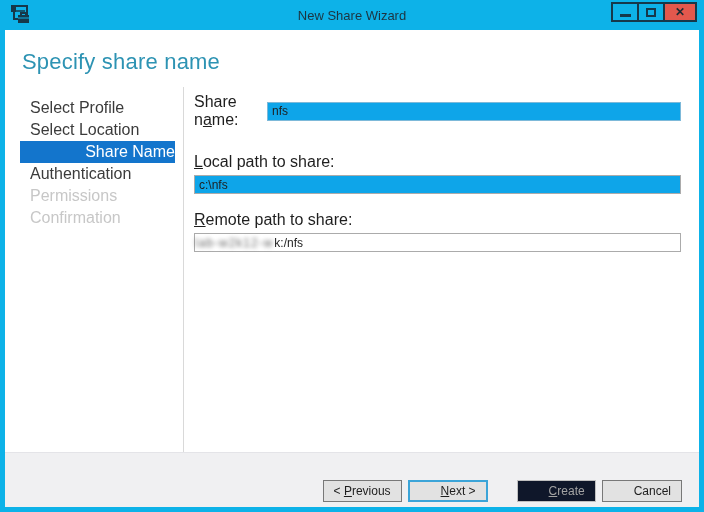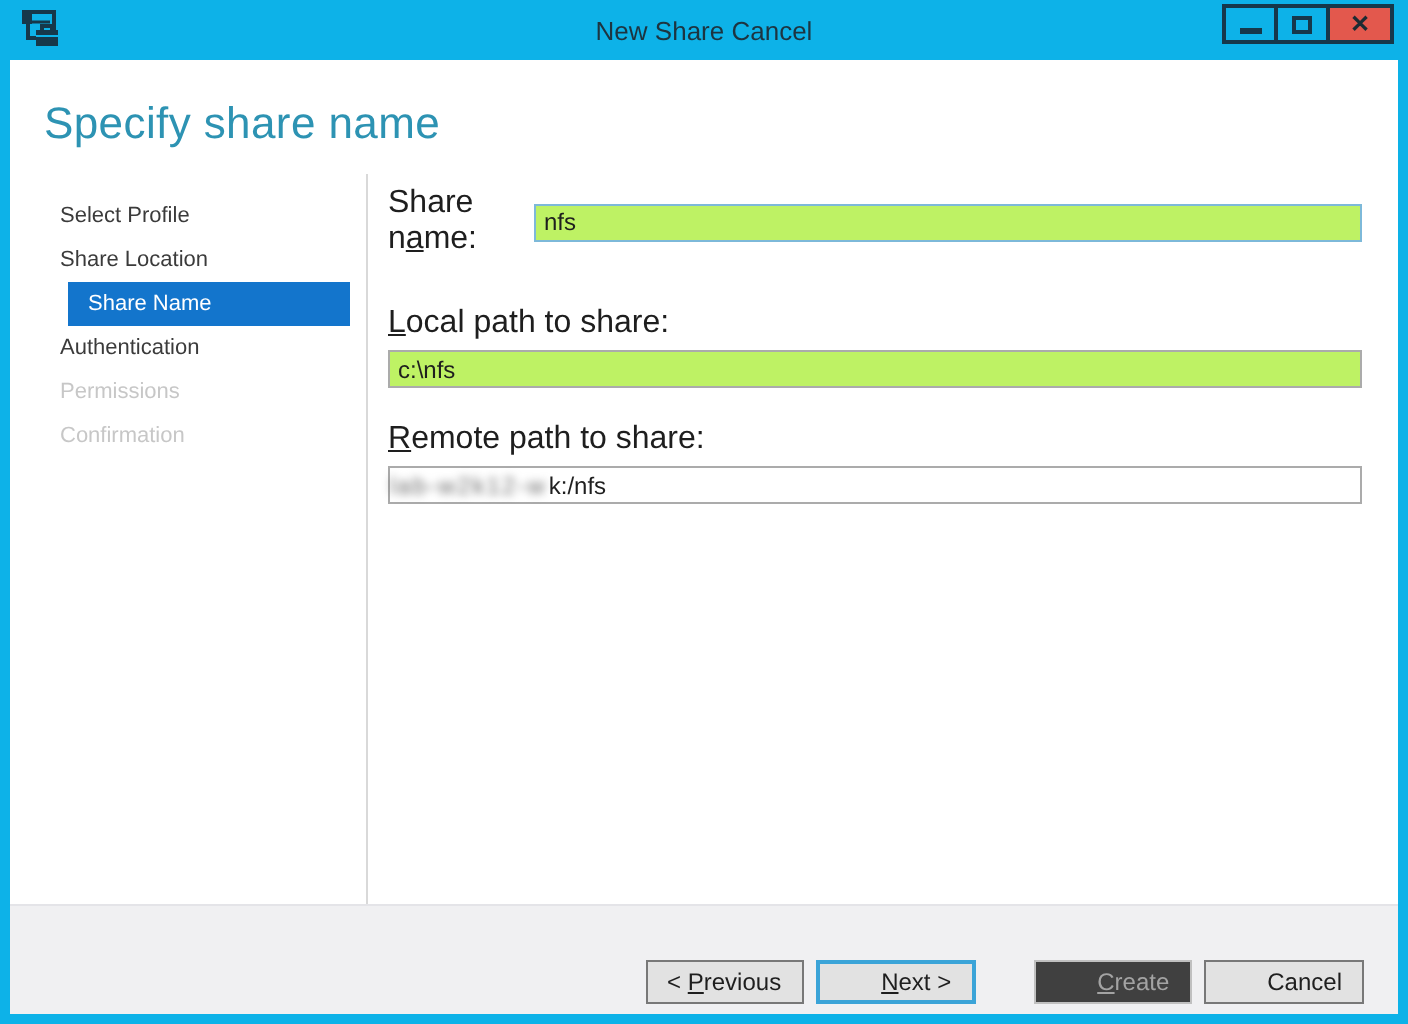--- a/index.html
+++ b/index.html
@@ -45,38 +45,38 @@
   .heading-wrap { padding: 19px 0 12px 17px; flex: none; }
   .heading { font-size: 22px; font-weight: normal; color: #2d93b3; letter-spacing: 0.2px; }
 
   .body { flex: 1; display: flex; min-height: 0; }
 
   
   .sidebar { width: 179px; flex: none; border-right: 1px solid #d9d9d9; padding-top: 10px; }
   .side-item {
     height: 22px; line-height: 22px;
     padding-left: 25px;
-    font-size: 11px; color: #3b3b3b;
+    font-size: 16px; color: #3b3b3b;
     white-space: nowrap;
   }
   .side-item.selected {
-    margin-left: 29px; margin-right: 8px; padding-left: 10px;
-    background: #1375cc; color: #ffffff;
+    margin-left: 15px; margin-right: 8px; padding-left: 10px;
+    background: #1375cc; color: #ffffff; text-align: right;
   }
   .side-item.disabled { color: #c7c7c7; }
 
   
   .form { flex: 1; padding: 6px 18px 0 10px; }
   .frm-label { font-size: 16px; color: #1e1e1e; }
   .ak { text-decoration: underline; text-underline-offset: 1px; }
   .row-inline { display: flex; align-items: center; }
   .row-inline .frm-label { width: 73px; flex: none; }
   .txt {
     flex: 1; width: 100%; height: 19px;
-    border: 1px solid #ababab; background: #bef264;
+    border: 1px solid #ababab; background: #0ea5e9;
     font-family: "Liberation Sans", sans-serif; font-size: 12px; color: #1e1e1e;
     padding: 0 4px; outline: none;
   }
   .txt.focused { border-color: #7db9d9; }
   .label-top { display: block; margin-top: 24px; }
   .label-top2 { display: block; margin-top: 17px; }
   .txt-under { margin-top: 4px; }
   .fake-input {
     margin-top: 4px; height: 19px;
     border: 1px solid #ababab; background: #ffffff;
@@ -93,39 +93,39 @@
   }
   .btn {
     height: 22px; min-width: 71px;
     background: #e2e2e2; border: 1px solid #787878;
     font-family: "Liberation Sans", sans-serif; font-size: 12px; color: #1e1e1e;
     display: inline-flex; align-items: center; justify-content: center;
     padding: 0 10px; cursor: default;
   }
   .btn + .btn { margin-left: 6px; padding-left: 31px; }
   .btn.default { border: 2px solid #3ba4d8; }
-  .btn.disabled { background: #404040; border-color: #c0c0c0; color: #a3a3a3; margin-left: 29px; align-items: center; }
+  .btn.disabled { background: #0f172a; border-color: #c0c0c0; color: #a3a3a3; margin-left: 29px; align-items: center; }
 </style>
 </head>
 <body>
 
 <div class="window">
 
   <div class="titlebar">
     <span class="tb-icon">
       <svg width="22" height="22" viewBox="0 0 22 22">
         <rect x="4" y="2" width="13" height="13" fill="none" stroke="#16384a" stroke-width="2"></rect>
         <rect x="2" y="2" width="3" height="5" fill="none" stroke="#16384a" stroke-width="2"></rect>
         <line x1="6" y1="7" x2="15" y2="7" stroke="#16384a" stroke-width="1.5"></line>
         <rect x="8" y="11" width="11" height="8" fill="#16384a"></rect>
         <rect x="11" y="9" width="5" height="3" fill="none" stroke="#16384a" stroke-width="2"></rect>
         <line x1="8" y1="14" x2="19" y2="14" stroke="#0db2e8" stroke-width="1"></line>
       </svg>
     </span>
-    <div class="tb-title">New Share Cancel</div>
+    <div class="tb-title">New Share Wizard</div>
     <div class="controls">
       <div class="ctl-btn">
         <span class="glyph-min"></span>
       </div>
       <div class="ctl-btn">
         <span class="glyph-max"></span>
       </div>
       <div class="ctl-btn close">
         <span class="glyph-close">✕</span>
       </div>
@@ -135,21 +135,21 @@
   <div class="content">
 
     <div class="heading-wrap">
       <div class="heading">Specify share name</div>
     </div>
 
     <div class="body">
 
       <div class="sidebar">
         <div class="side-item">Select Profile</div>
-        <div class="side-item">Share Location</div>
+        <div class="side-item">Select Location</div>
         <div class="side-item selected">Share Name</div>
         <div class="side-item">Authentication</div>
         <div class="side-item disabled">Permissions</div>
         <div class="side-item disabled">Confirmation</div>
       </div>
 
       <div class="form">
 
         <div class="row-inline">
           <label class="frm-label"><span>Share n</span><span class="ak">a</span><span>me:</span></label>

